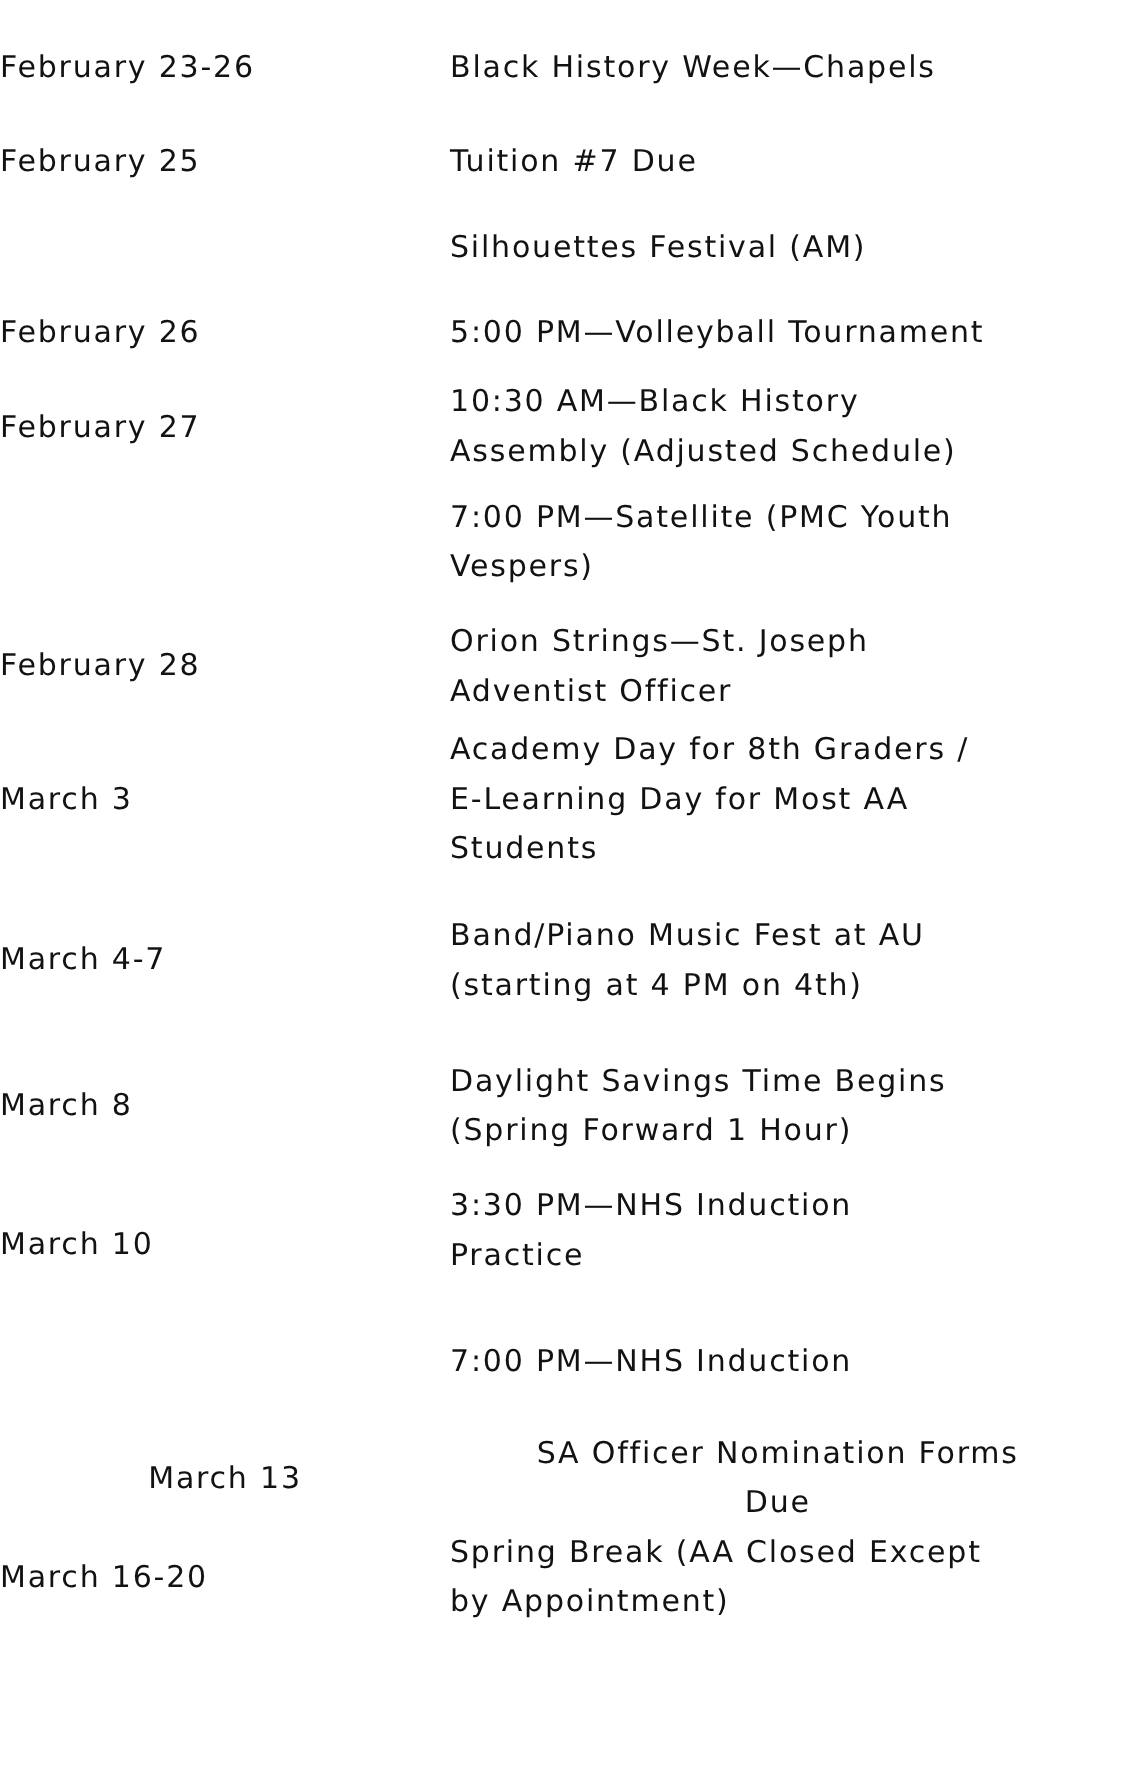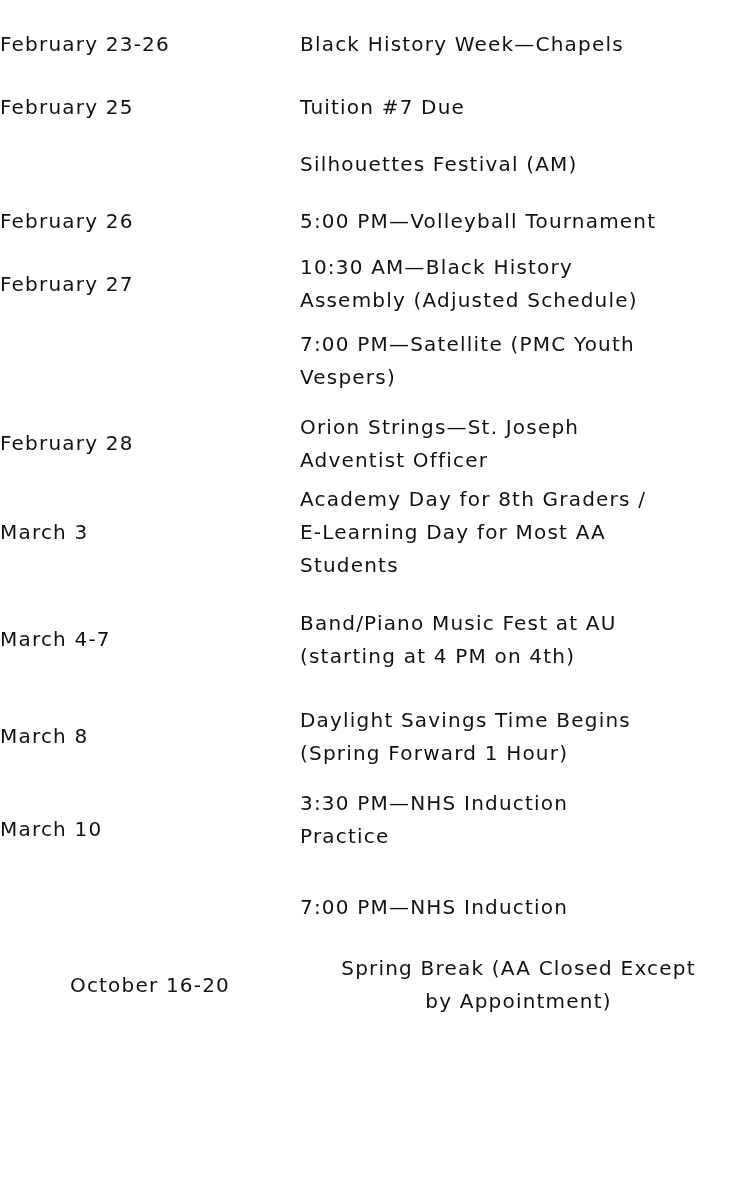--- a/index.html
+++ b/index.html
@@ -139,20 +139,27 @@
           <div class="event-line">Practice</div>
         </td>
       </tr>
       <tr>
         <td class="date-cell"><span class="date-text"></span></td>
         <td class="event-cell">
           <div class="event-line">7:00 PM—NHS Induction</div>
         </td>
       </tr>
       <tr>
-        <td class="date-cell"><span class="date-text">October 16-20</span></td>
+        <td class="date-cell"><span class="date-text">March 13</span></td>
+        <td class="event-cell">
+          <div class="event-line">SA Officer Nomination Forms</div>
+          <div class="event-line">Due</div>
+        </td>
+      </tr>
+      <tr>
+        <td class="date-cell"><span class="date-text">March 16-20</span></td>
         <td class="event-cell">
           <div class="event-line">Spring Break (AA Closed Except</div>
           <div class="event-line">by Appointment)</div>
         </td>
       </tr>
     </tbody>
 </table>
 
 </body></html>

